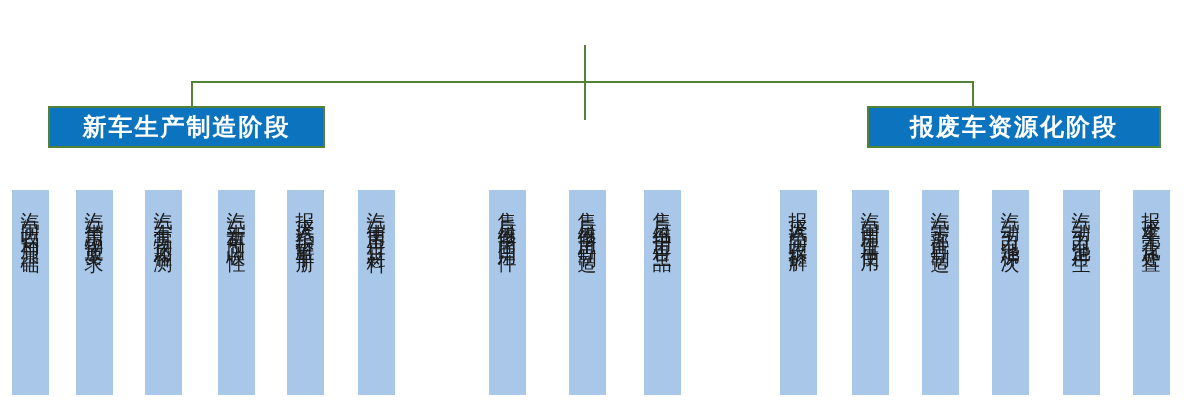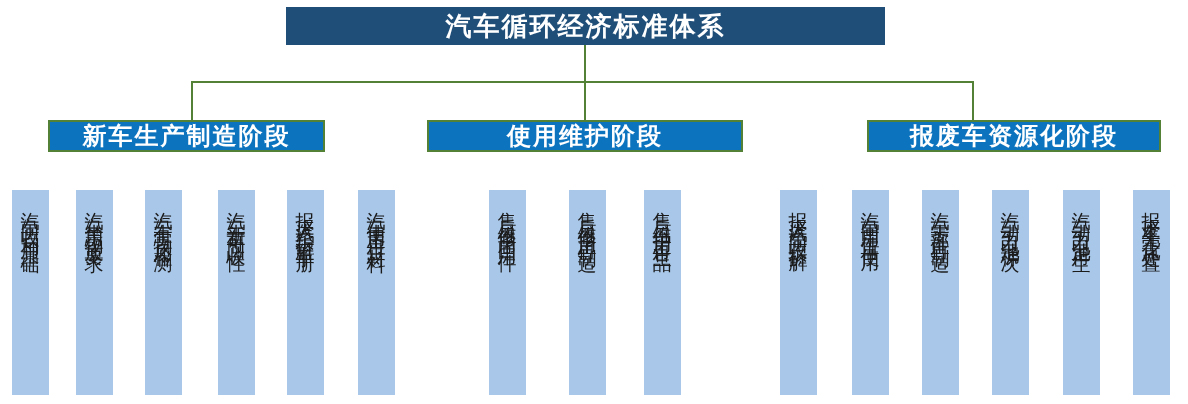--- a/index.html
+++ b/index.html
@@ -10,21 +10,21 @@
     position:absolute;left:286px;top:7px;width:599px;height:38px;
     background:#1F4E79;color:#ffffff;font-size:26px;font-weight:bold;
     display:flex;align-items:center;justify-content:center;letter-spacing:2px;
   }
 
   .conn{position:absolute;background:#538135;}
   .conn.v{width:2px;}
   .conn.h{height:2px;}
 
   .stage-box{
-    position:absolute;top:120px;height:32px;box-sizing:border-box;
+    position:absolute;top:106px;height:42px;box-sizing:border-box;
     background:#0C73BE;border:2px solid #538135;color:#ffffff;
     font-size:24px;font-weight:bold;letter-spacing:2px;
     display:flex;align-items:center;justify-content:center;
   }
   .stage-1{left:48px;width:277px;}
   .stage-2{left:427px;width:316px;}
   .stage-3{left:828px;width:294px;margin-left:39px;}
 
   .item-col{
     position:absolute;top:190px;width:37px;height:205px;
@@ -36,35 +36,29 @@
     font-family:"Liberation Serif",serif;
     font-size:19px;line-height:37px;letter-spacing:6px;
     color:#1B1B1B;padding-top:7px;white-space:nowrap;
   }
 </style>
 </head>
 <body>
 
 <div class="canvas">
 
-  <div class="root-box">
-    <span>汽车循环经济标准体系</span>
-  </div>
 
   <div class="conn v" style="left:584px;top:45px;height:38px;"></div>
   <div class="conn h" style="left:191px;top:81px;width:783px;"></div>
   <div class="conn v" style="left:191px;top:81px;height:39px;"></div>
   <div class="conn v" style="left:584px;top:81px;height:39px;"></div>
   <div class="conn v" style="left:972px;top:81px;height:39px;"></div>
 
   <div class="stage-box stage-1">
     <span>新车生产制造阶段</span>
-  </div>
-  <div class="stage-box stage-2">
-    <span>使用维护阶段</span>
   </div>
   <div class="stage-box stage-3">
     <span>报废车资源化阶段</span>
   </div>
 
   <div class="item-col" style="left:12px">
       <span>汽车回收利用基础</span>
     </div>
   <div class="item-col" style="left:76px">
       <span>汽车禁用物质要求</span>

